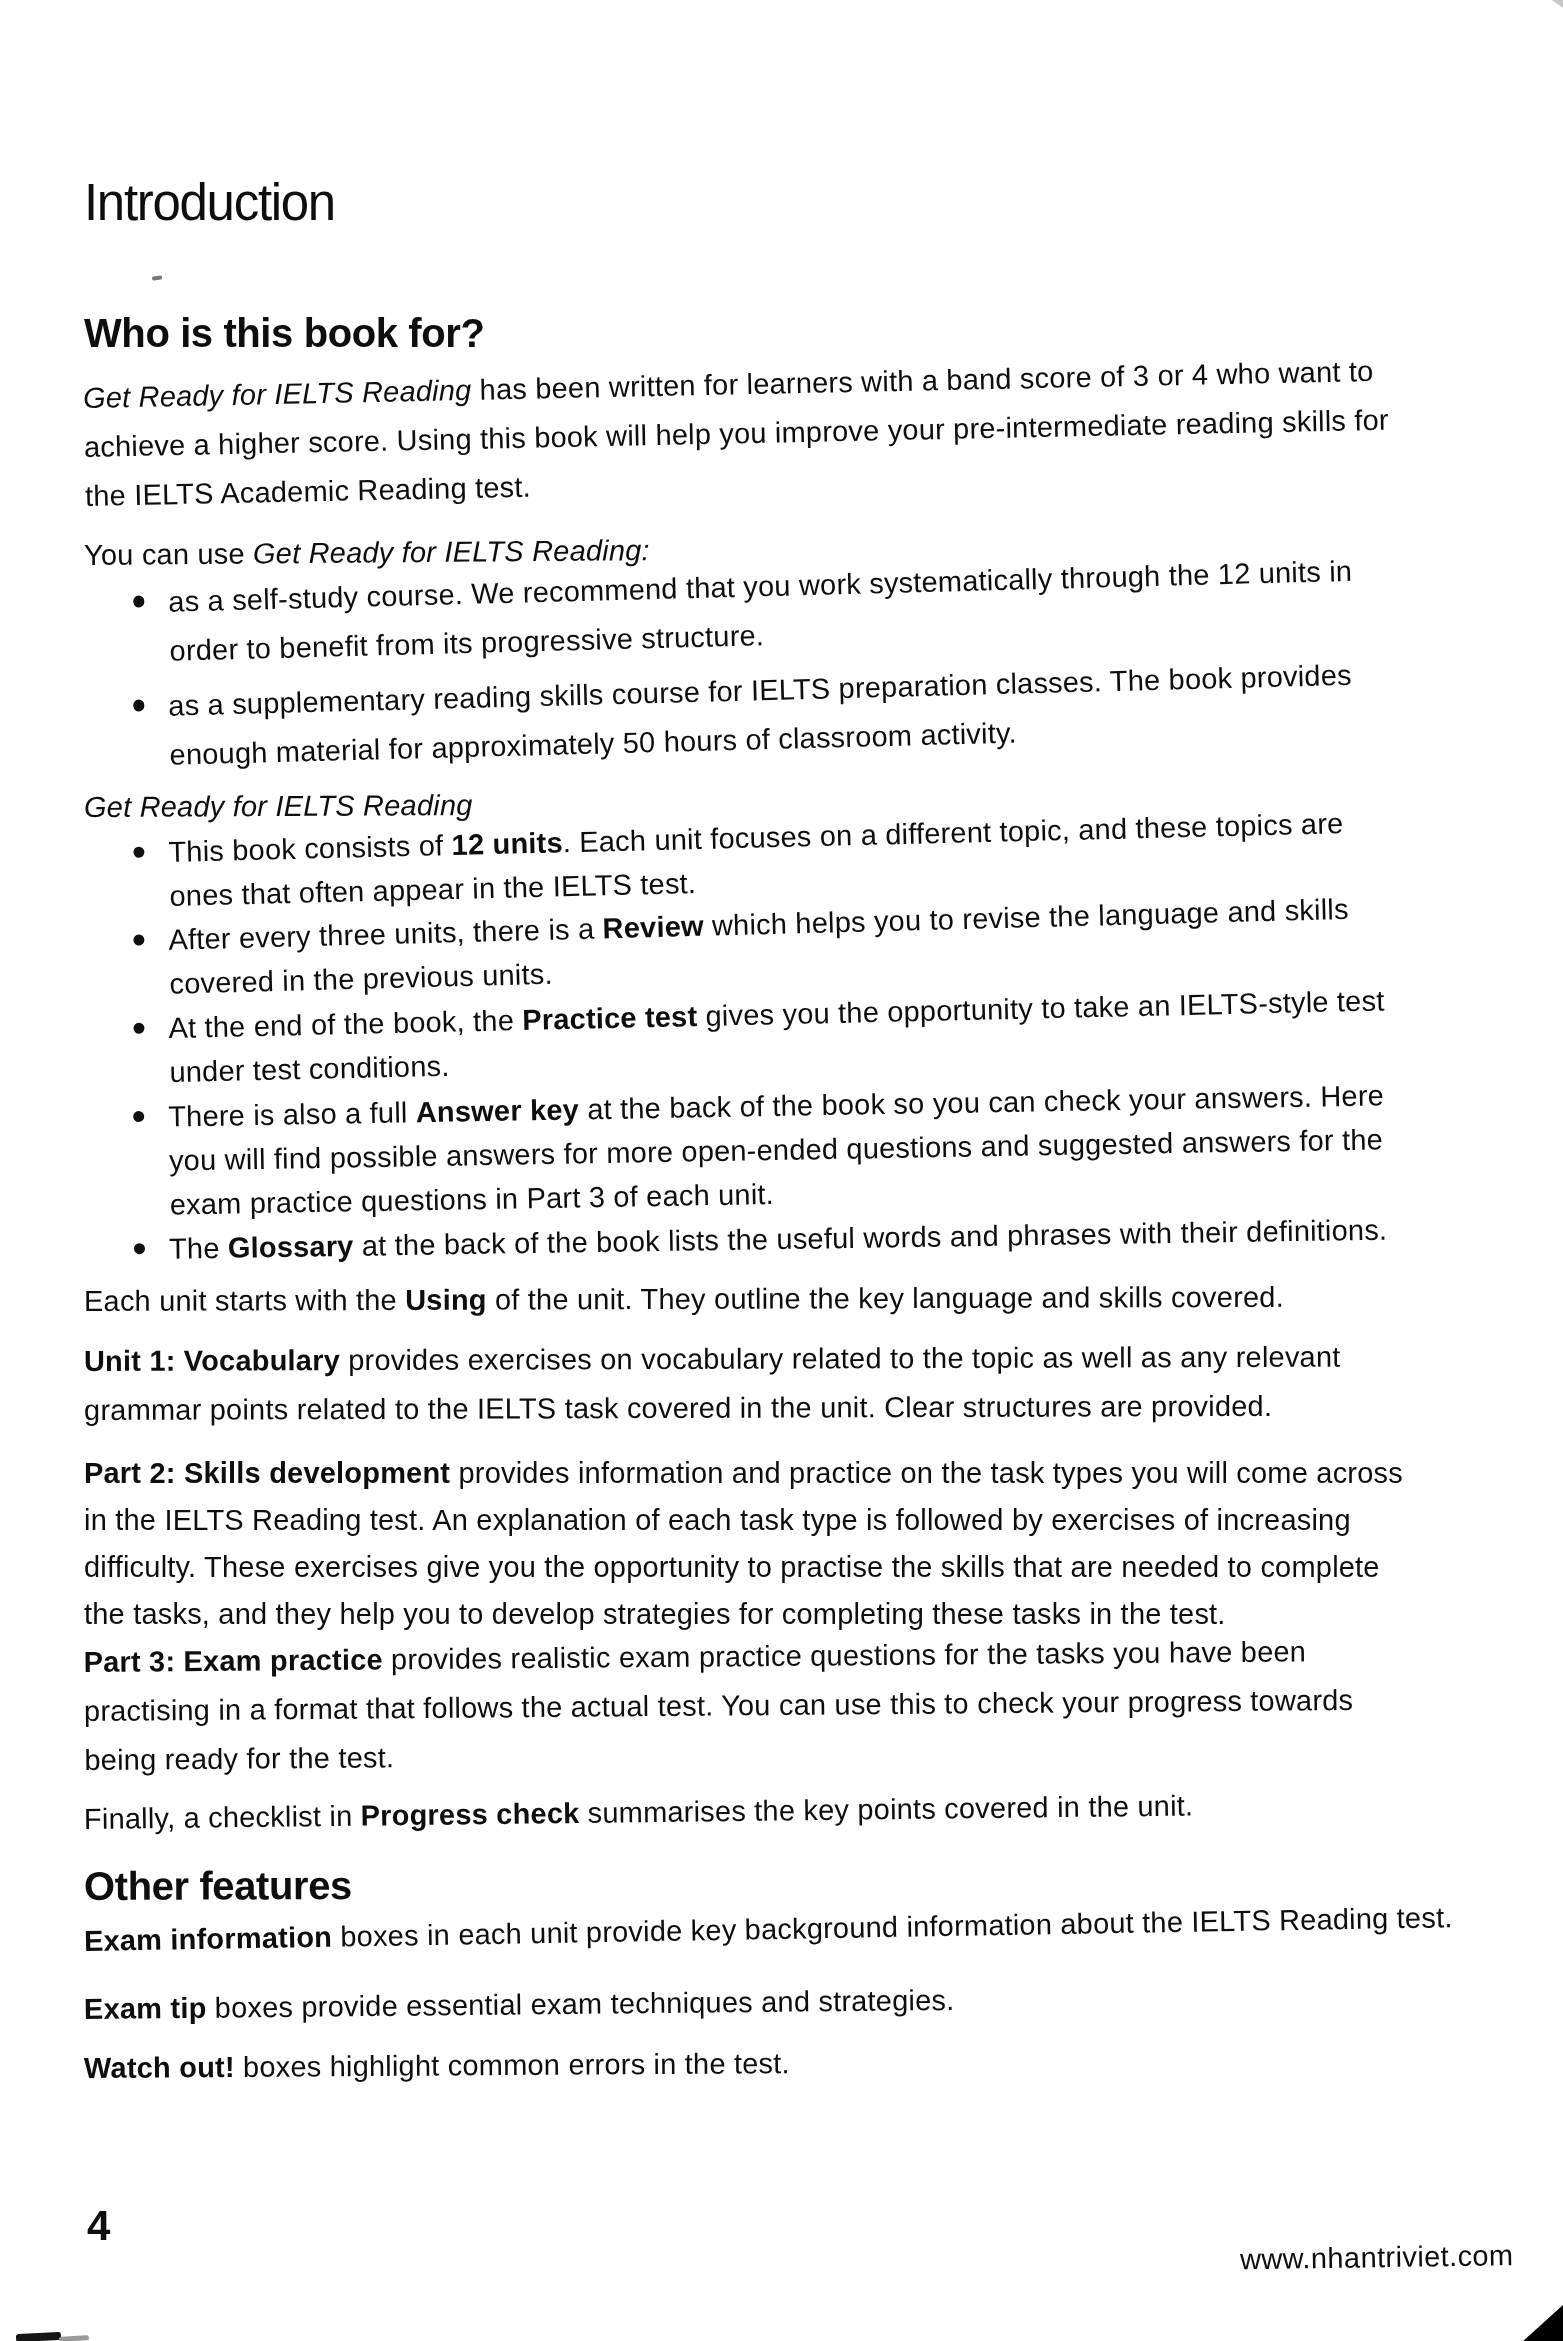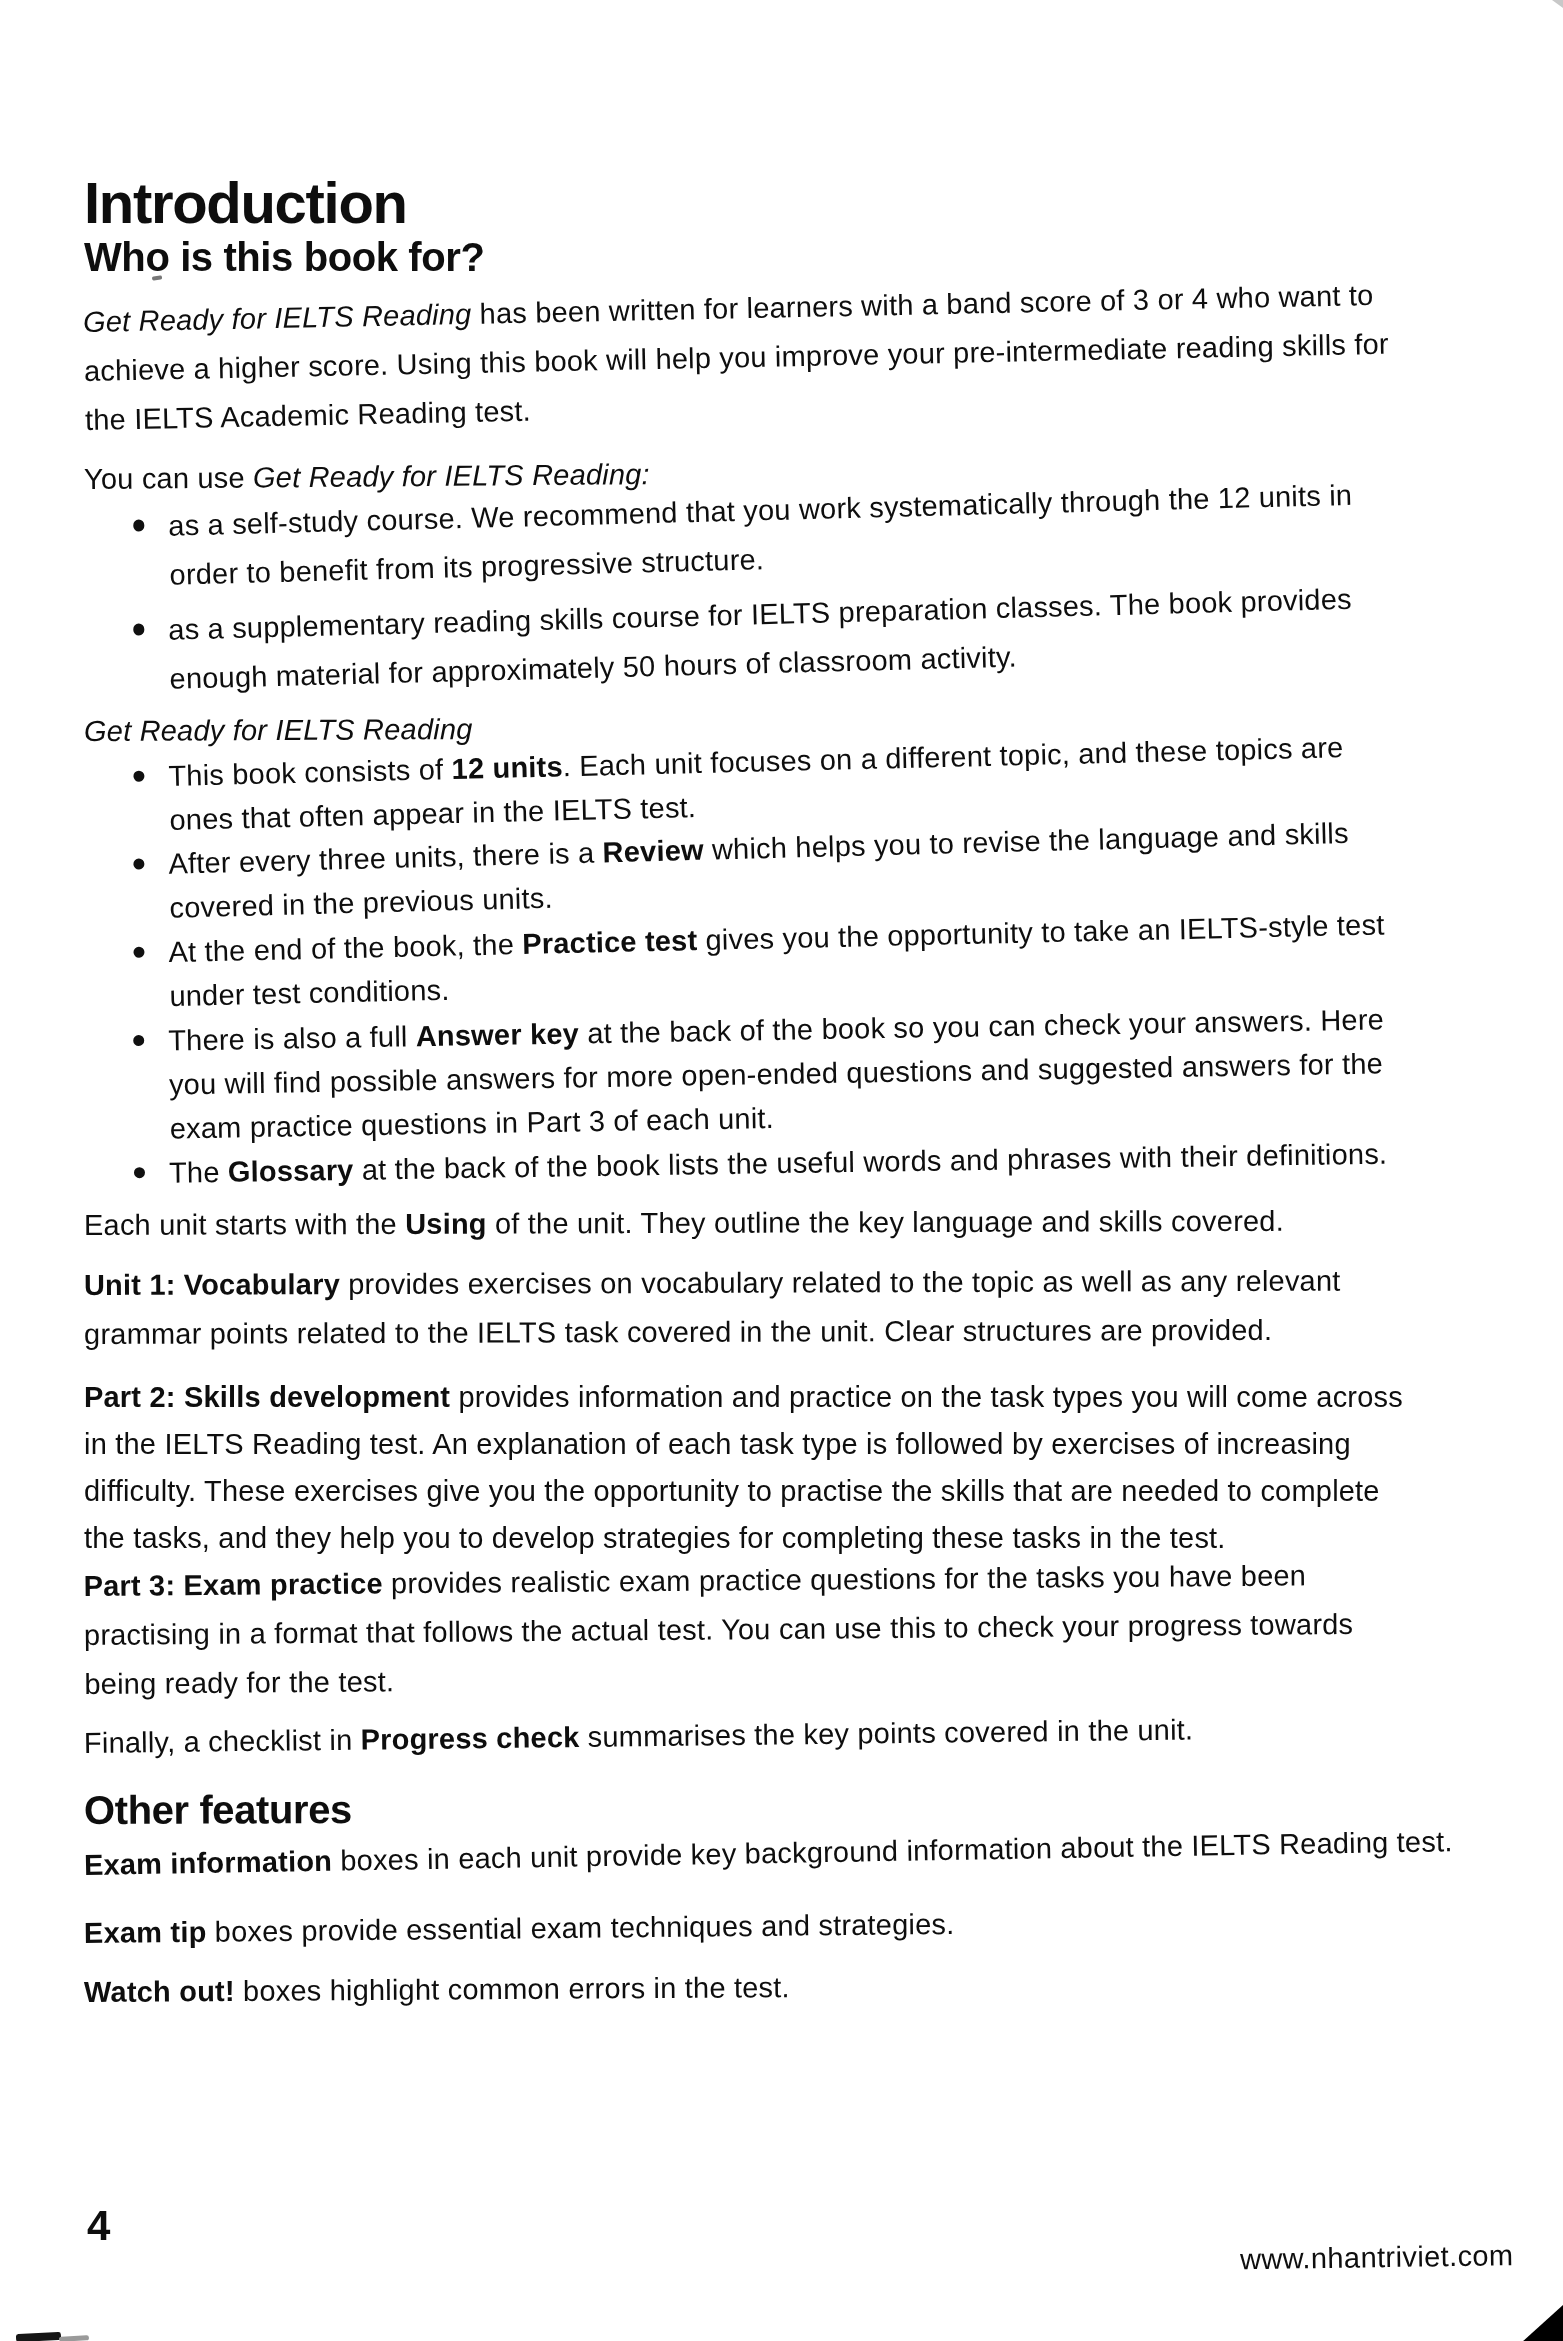--- a/index.html
+++ b/index.html
@@ -14,34 +14,34 @@
   }
   .content{
     position:absolute;
     left:84px;
     top:0;
     width:1442px;
   }
   
   .doc-title{
     margin:170px 0 0 0;
-    font-size:58px;
+    font-size:51px;
     line-height:66px;
-    font-weight:700;
+    font-weight:400;
     letter-spacing:-1.3px;
   }
   
   .sec-h{
     margin:0;
     font-size:40px;
     line-height:43px;
     font-weight:700;
     letter-spacing:-0.4px;
   }
-  .h-who{}
+  .h-who{margin-top:76px;}
   .h-unit{margin-top:-5.2px;}
   .h-feat{margin-top:21px;}
   
   .body-p{
     margin:0;
     font-size:29px;
     line-height:49px;
     letter-spacing:0.2px;
     white-space:pre-wrap;
   }

